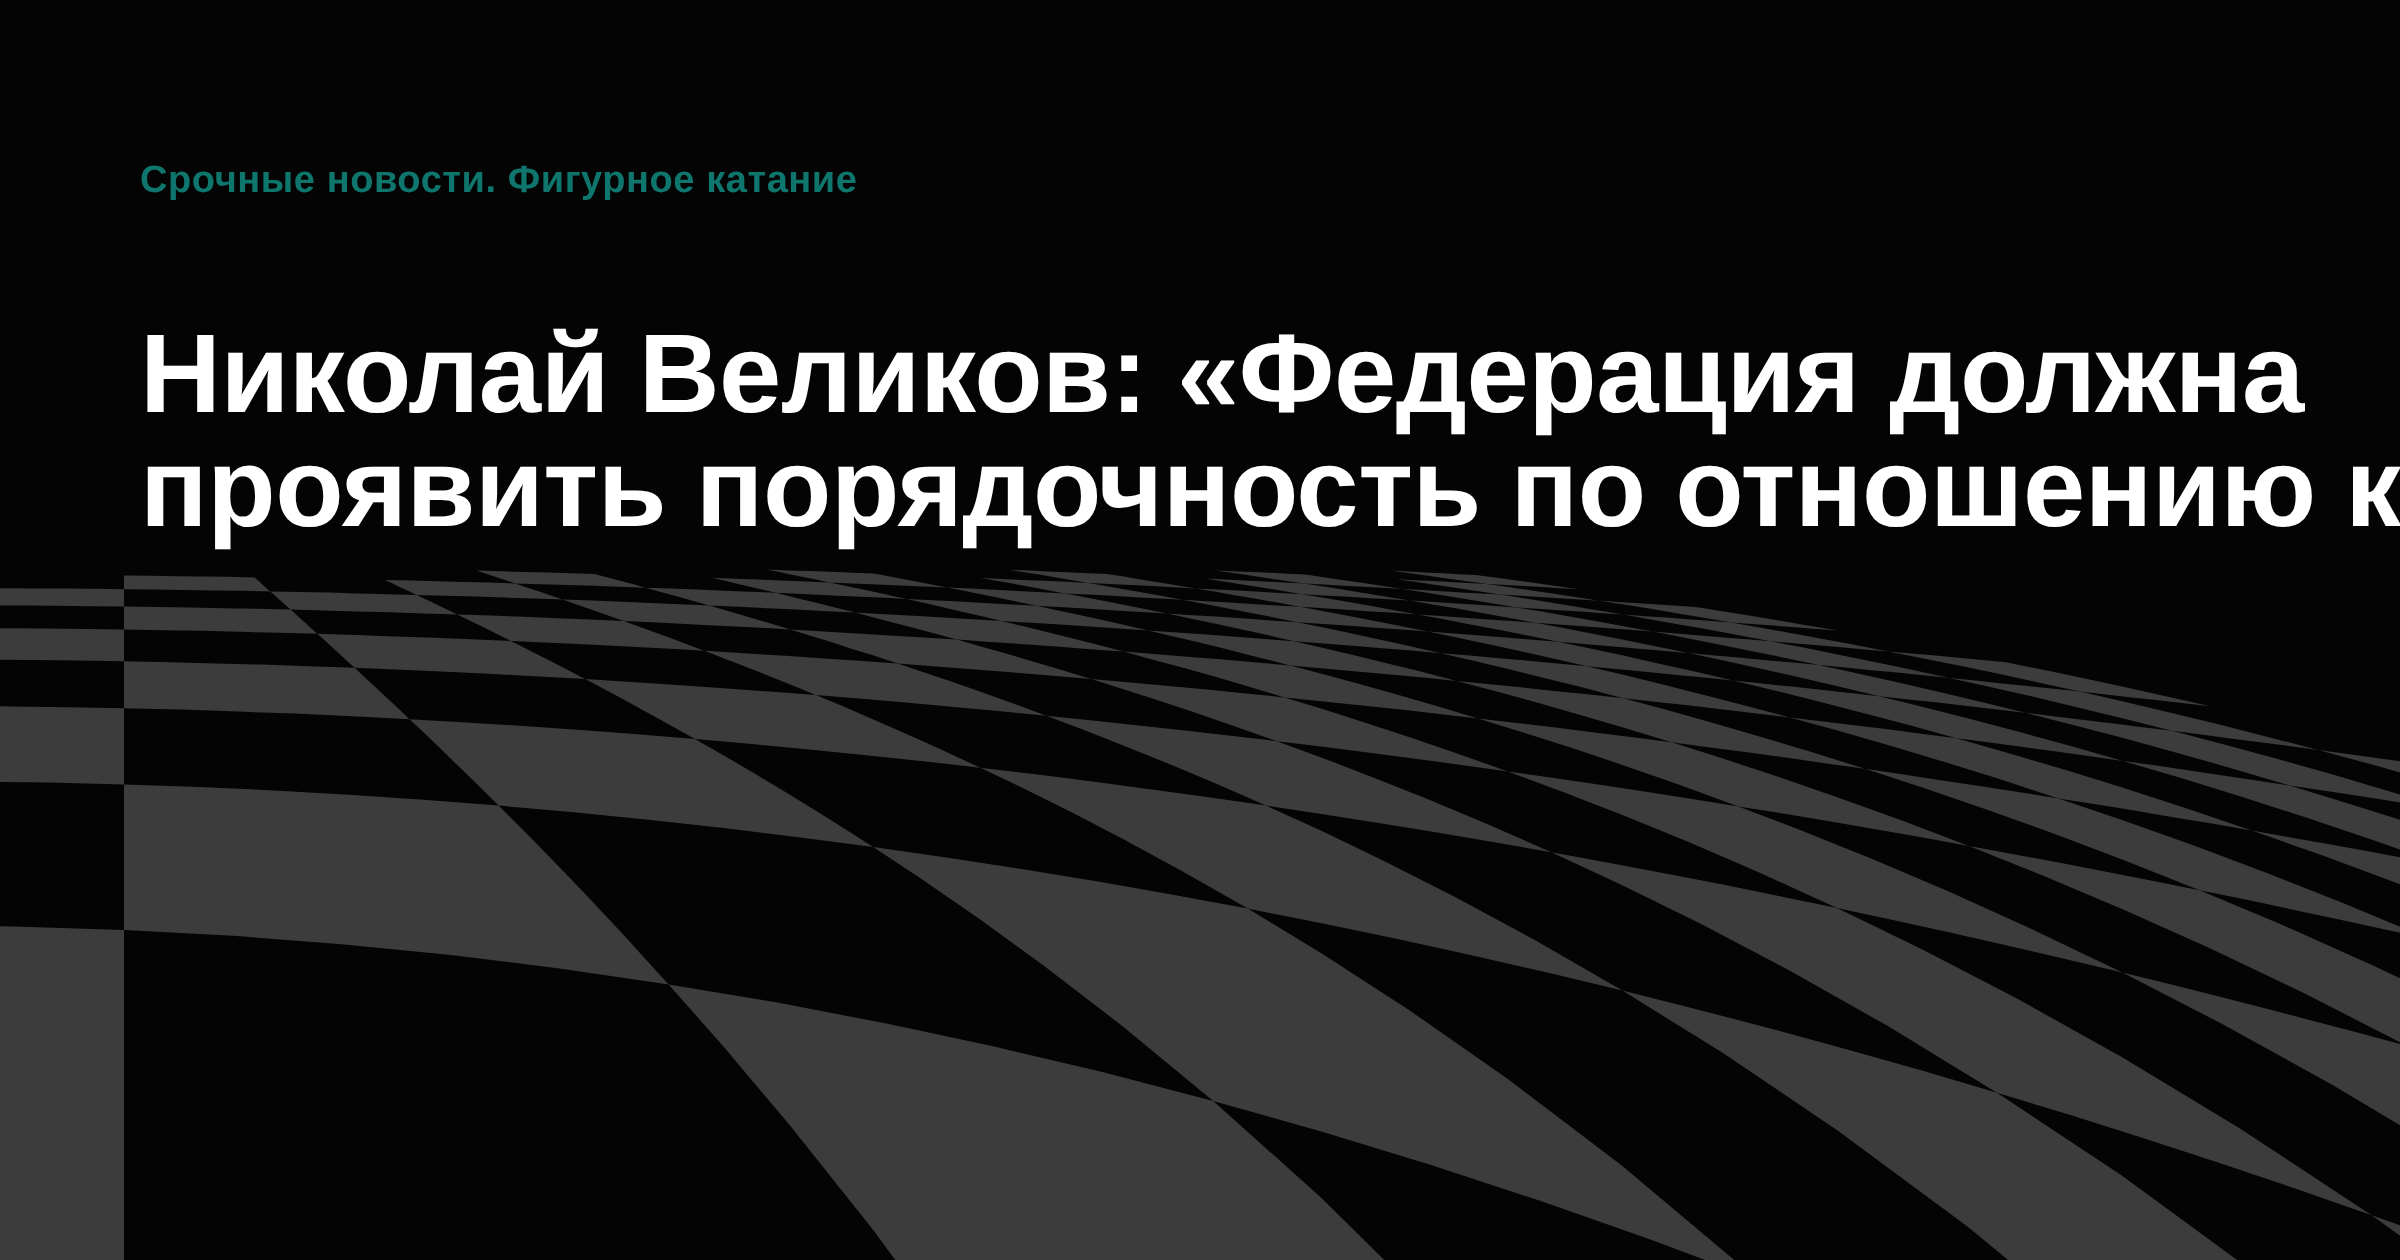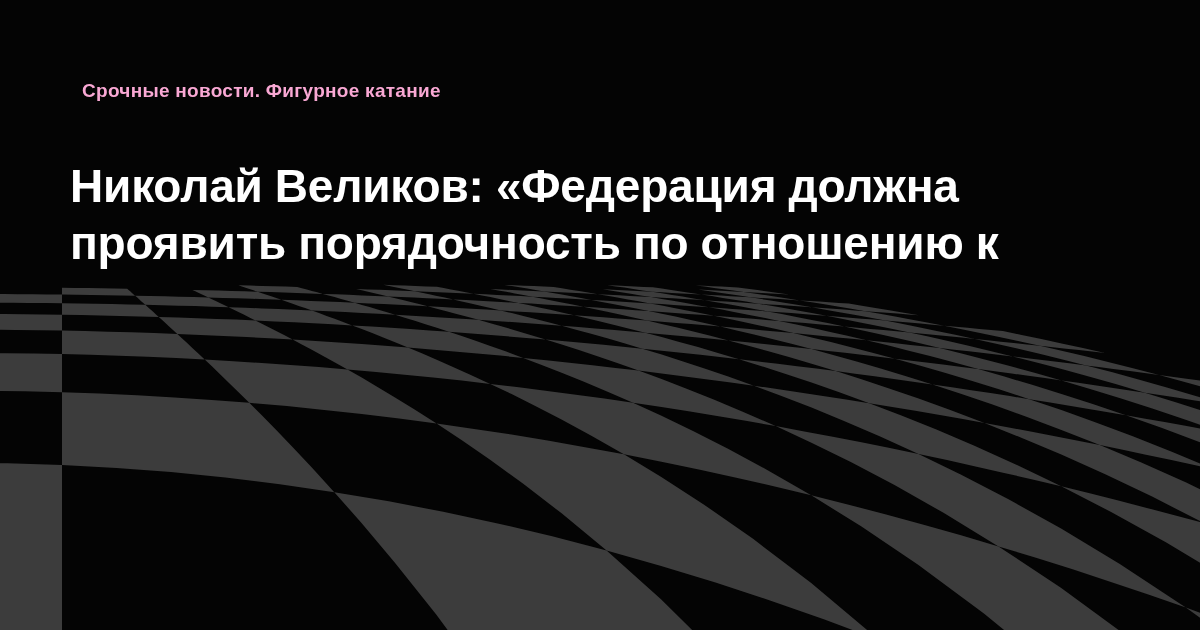--- a/index.html
+++ b/index.html
@@ -41,38 +41,38 @@
     position: absolute;
     left: 0;
     top: 0;
     width: 1200px;
     z-index: 3;
     padding: 0;
   }
 
   .eyebrow {
     position: absolute;
-    left: 82px;
+    left: 70px;
     top: 79px;
     margin: 0;
     font-size: 19px;
     font-weight: 700;
     letter-spacing: 0.015em;
     line-height: 24px;
-    color: #f9a8d4;
+    color: #0f766e;
     white-space: nowrap;
   }
 
   .headline {
     position: absolute;
     left: 70px;
     top: 158px;
     margin: 0;
     width: 1045px;
-    font-size: 46px;
+    font-size: 56px;
     font-weight: 700;
     line-height: 57px;
     letter-spacing: -0.004em;
     color: #ffffff;
     word-spacing: -0.01em;
   }
 
   .headline .hl-line {
     display: block;
     white-space: nowrap;

